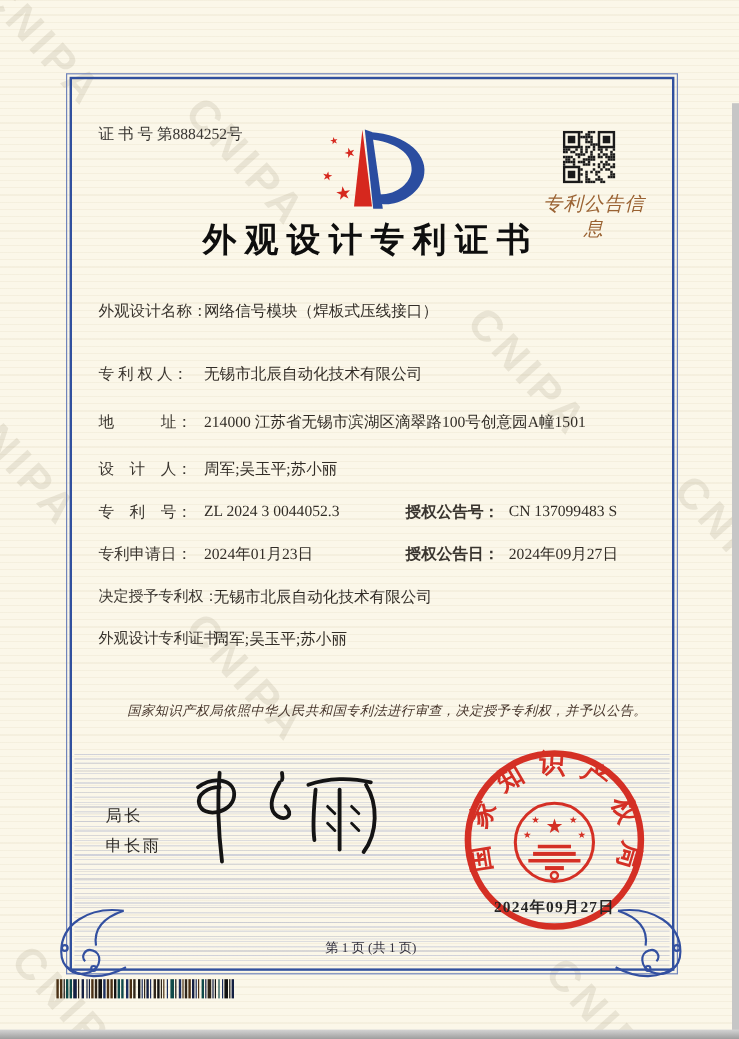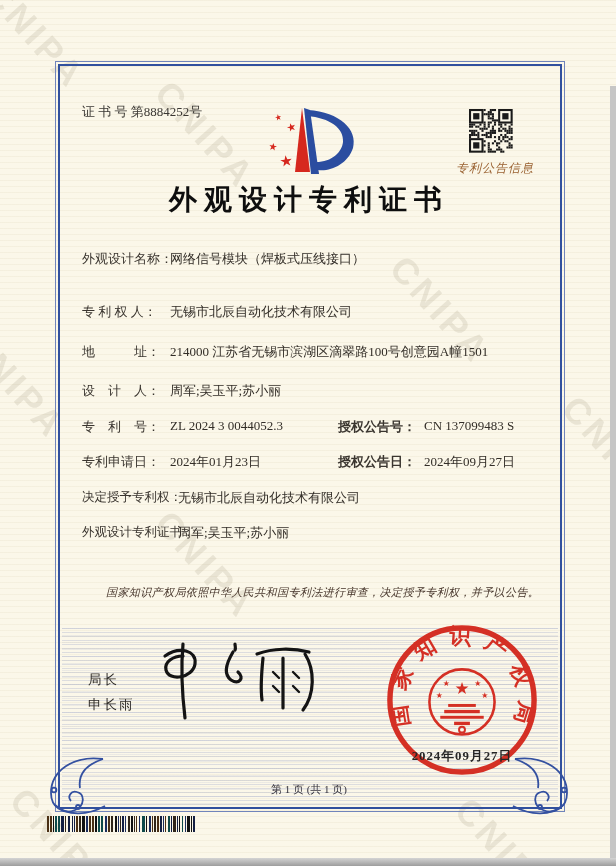--- a/index.html
+++ b/index.html
@@ -22,21 +22,21 @@
                    repeating-linear-gradient(180deg, rgba(100,116,180,.10) 0 1px, transparent 1px 7px);}
   
   .wm{position:absolute;font-family:"Liberation Sans","DejaVu Sans",sans-serif;font-weight:bold;
       font-size:36px;letter-spacing:4px;color:rgba(156,146,118,.18);white-space:nowrap;
       transform:translate(-50%,-50%) rotate(48deg);z-index:0;}
   
   .cert-number{position:absolute;left:82px;top:103px;font-size:13px;color:#3a3733;z-index:2;}
   .logo{position:absolute;left:258px;top:104px;z-index:2;}
   .qr{position:absolute;left:469px;top:109px;width:44px;height:44px;z-index:2;}
   .qr-caption{position:absolute;left:448px;top:160px;width:94px;text-align:center;
-      font-size:12px;font-style:italic;color:#9a6232;letter-spacing:1px;z-index:2;}
+      font-size:16px;font-style:italic;color:#9a6232;letter-spacing:1px;z-index:2;}
   .title{position:absolute;left:57px;top:181px;width:504px;text-align:center;
       font-size:28px;font-weight:bold;letter-spacing:7px;color:#0e0e0e;z-index:2;}
   
   .row{position:absolute;left:0;top:0;width:616px;height:20px;font-size:13px;color:#3a352f;z-index:2;}
   .row .lab{position:absolute;left:82px;white-space:nowrap;}
   .row .val{position:absolute;left:170px;white-space:nowrap;color:#322d27;}
   .row .lab2{position:absolute;left:338px;white-space:nowrap;font-weight:bold;}
   .row .val2{position:absolute;left:424px;white-space:nowrap;color:#322d27;}
   .row.long .lab{font-size:12.5px;}
   .row.long .val{left:178px;}

